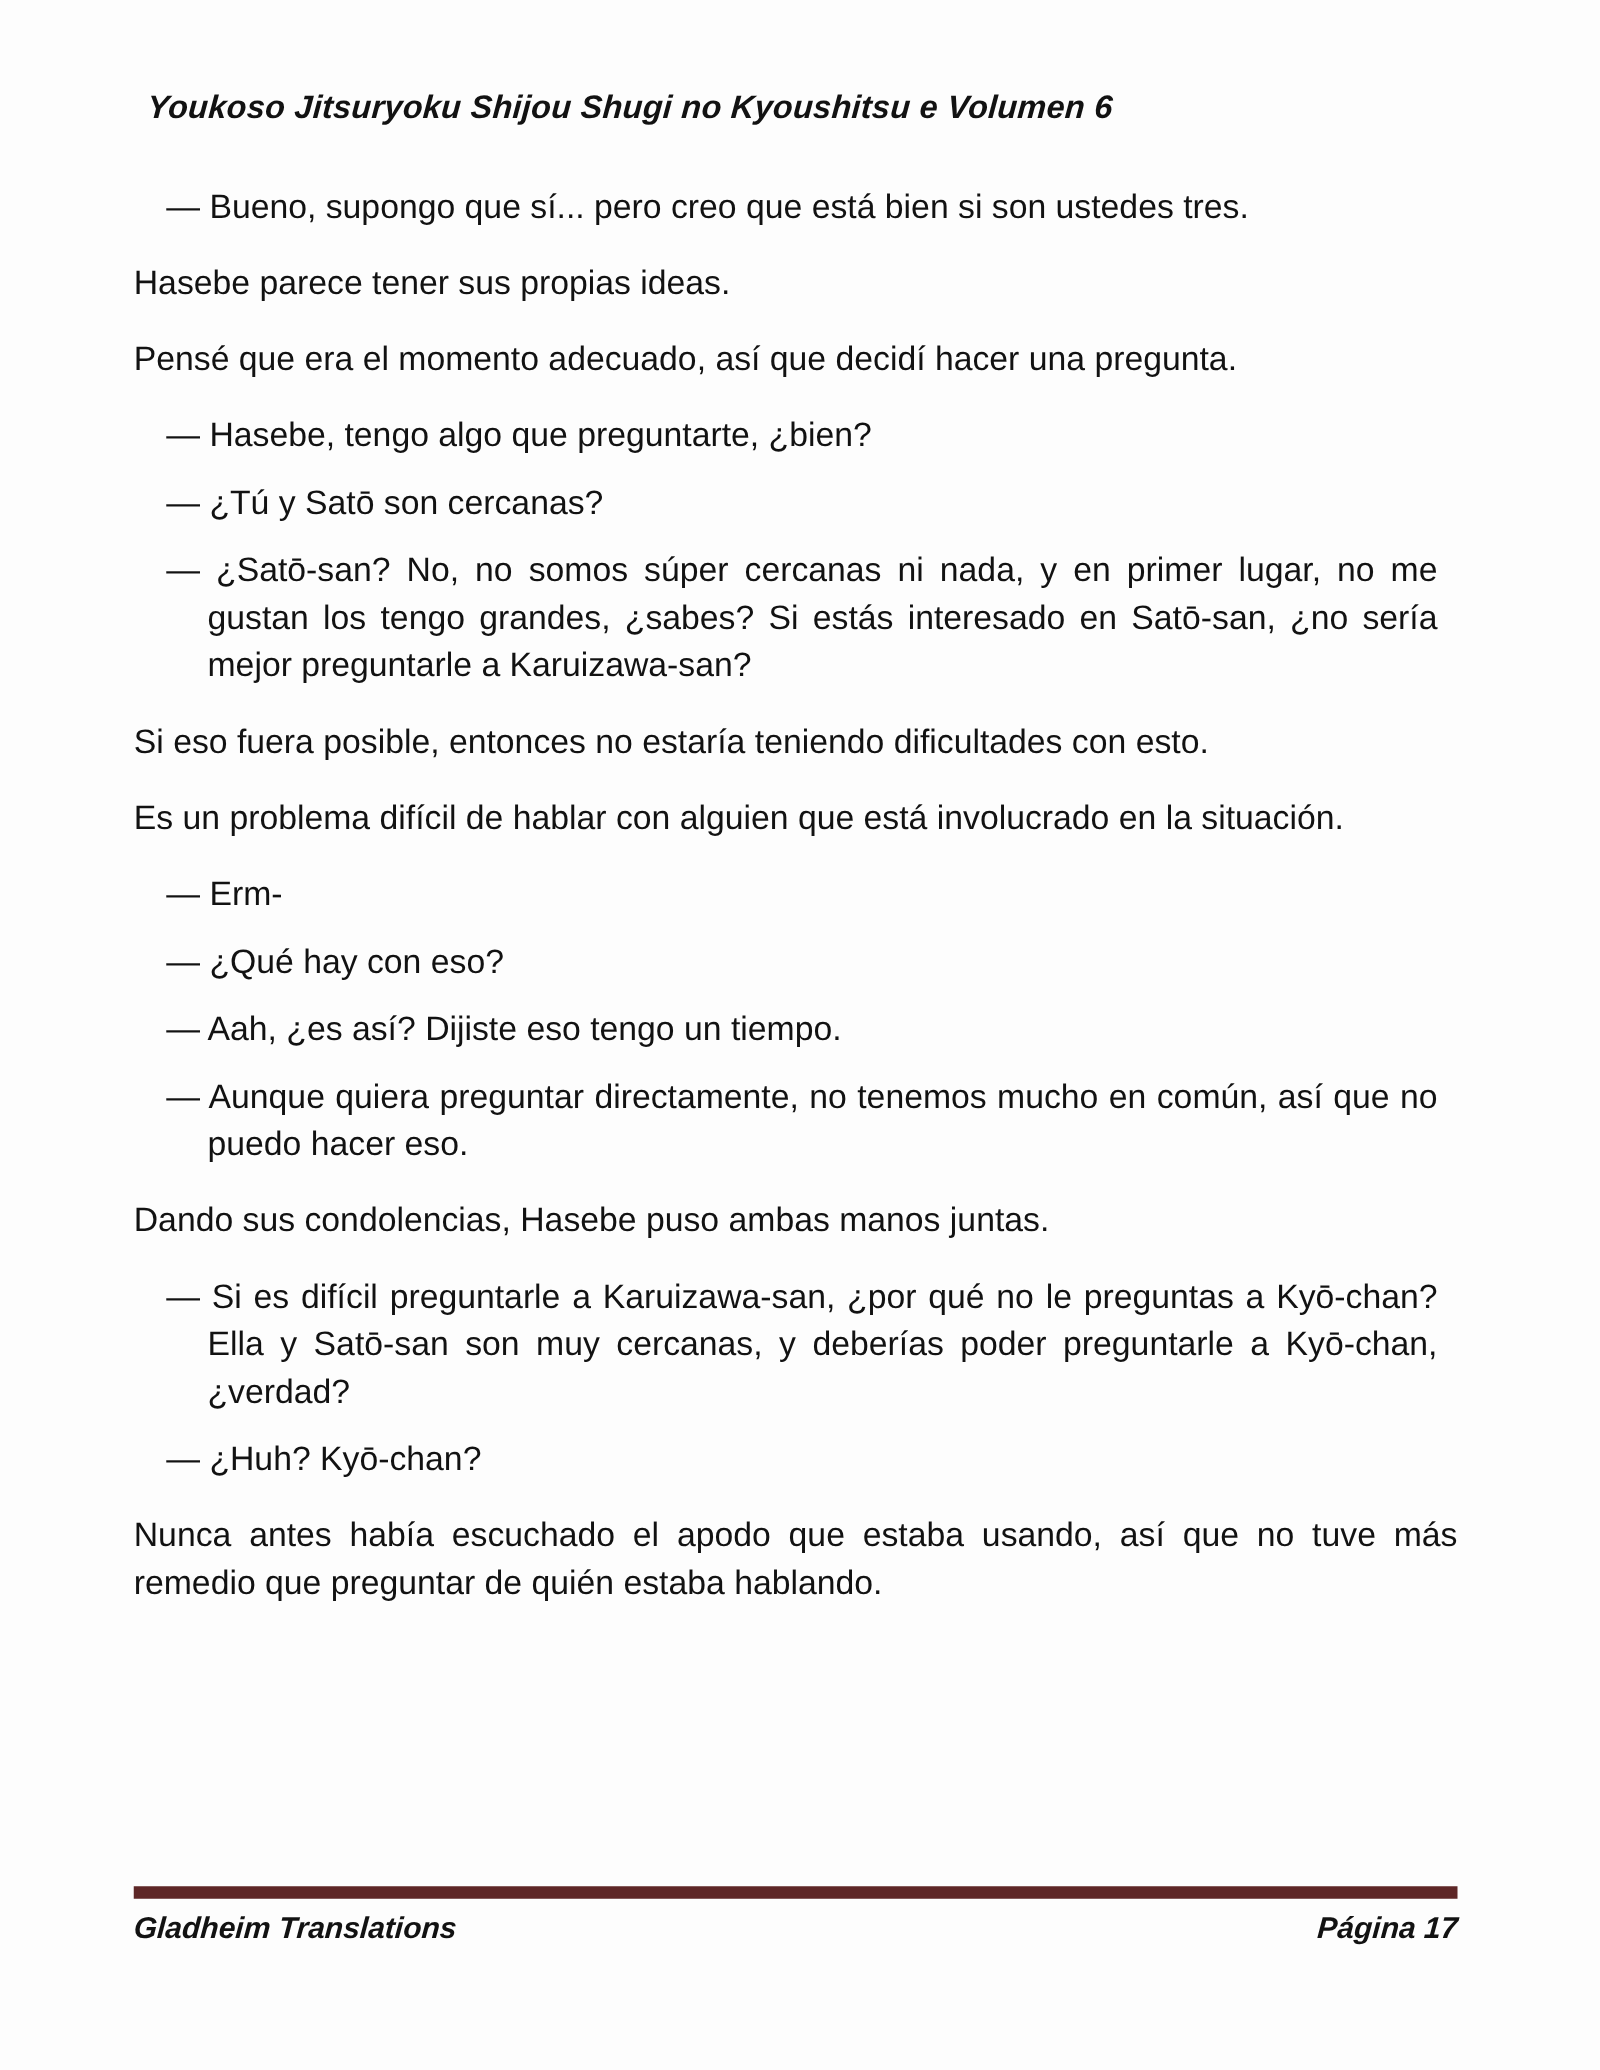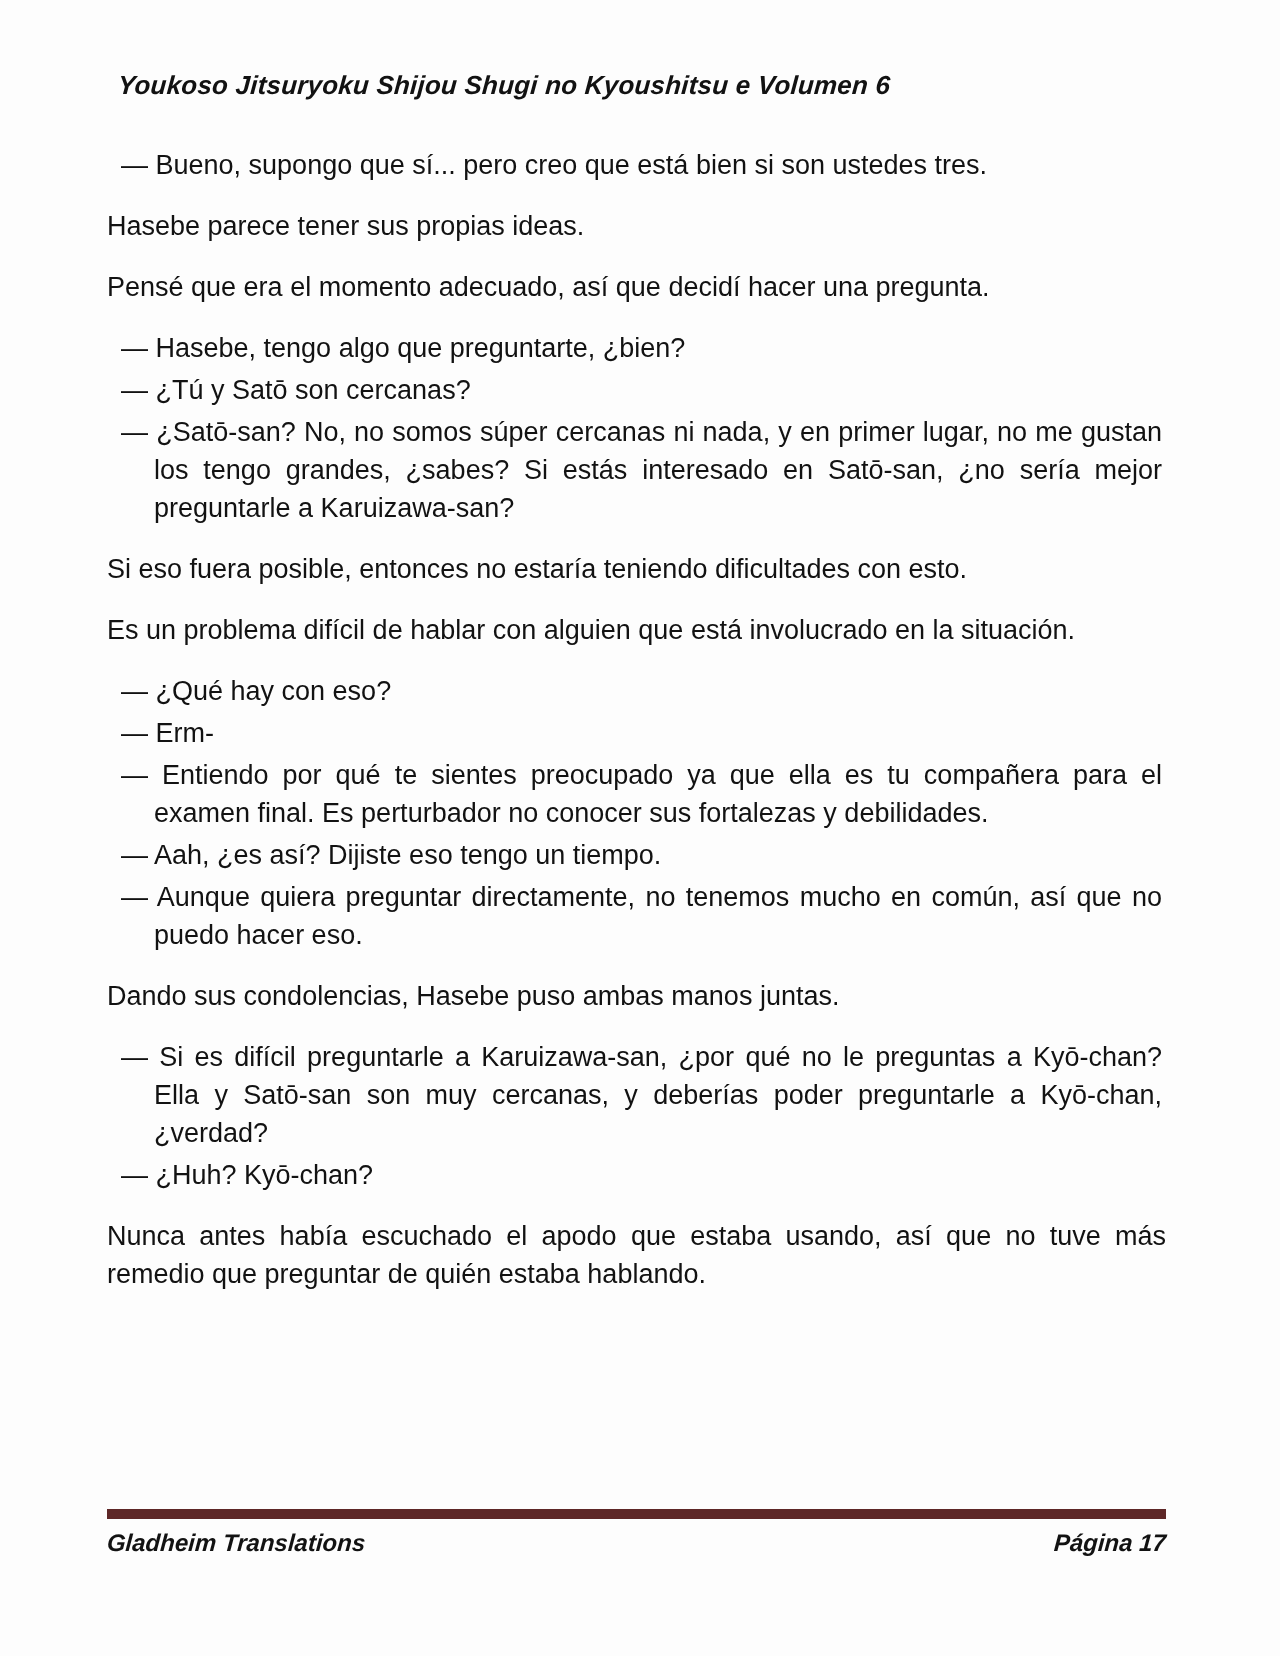--- a/index.html
+++ b/index.html
@@ -36,21 +36,21 @@
     white-space: nowrap;
   }
   .content {
     padding: 0 114px 0 107px;
     font-size: 27px;
     line-height: 38px;
     text-align: justify;
   }
   .content p { margin: 23px 0; }
   .content p.dialogue {
-    margin: 4px;
+    margin: 16px;
     padding-left: 43px;
     text-indent: -33px;
   }
   
   .page-footer {
     position: absolute;
     left: 107px;
     right: 114px;
     bottom: 98px;
   }
@@ -83,23 +83,22 @@
 
   <div class="content">
     <p class="dialogue">— Bueno, supongo que sí... pero creo que está bien si son ustedes tres.</p>
     <p class="narration">Hasebe parece tener sus propias ideas.</p>
     <p class="narration">Pensé que era el momento adecuado, así que decidí hacer una pregunta.</p>
     <p class="dialogue">— Hasebe, tengo algo que preguntarte, ¿bien?</p>
     <p class="dialogue">— ¿Tú y Satō son cercanas?</p>
     <p class="dialogue">— ¿Satō-san? No, no somos súper cercanas ni nada, y en primer lugar, no me gustan los tengo grandes, ¿sabes? Si estás interesado en Satō-san, ¿no sería mejor preguntarle a Karuizawa-san?</p>
     <p class="narration">Si eso fuera posible, entonces no estaría teniendo dificultades con esto.</p>
     <p class="narration">Es un problema difícil de hablar con alguien que está involucrado en la situación.</p>
+    <p class="dialogue">— Erm-</p>
     <p class="dialogue">— ¿Qué hay con eso?</p>
-    <p class="dialogue">— Erm-</p>
-    <p class="dialogue">— Entiendo por qué te sientes preocupado ya que ella es tu compañera para el examen final. Es perturbador no conocer sus fortalezas y debilidades.</p>
     <p class="dialogue">— Aah, ¿es así? Dijiste eso tengo un tiempo.</p>
     <p class="dialogue">— Aunque quiera preguntar directamente, no tenemos mucho en común, así que no puedo hacer eso.</p>
     <p class="narration">Dando sus condolencias, Hasebe puso ambas manos juntas.</p>
     <p class="dialogue">— Si es difícil preguntarle a Karuizawa-san, ¿por qué no le preguntas a Kyō-chan? Ella y Satō-san son muy cercanas, y deberías poder preguntarle a Kyō-chan, ¿verdad?</p>
     <p class="dialogue">— ¿Huh? Kyō-chan?</p>
     <p class="narration">Nunca antes había escuchado el apodo que estaba usando, así que no tuve más remedio que preguntar de quién estaba hablando.</p>
   </div>
 
   <div class="page-footer">
     <div class="footer-rule"></div>

